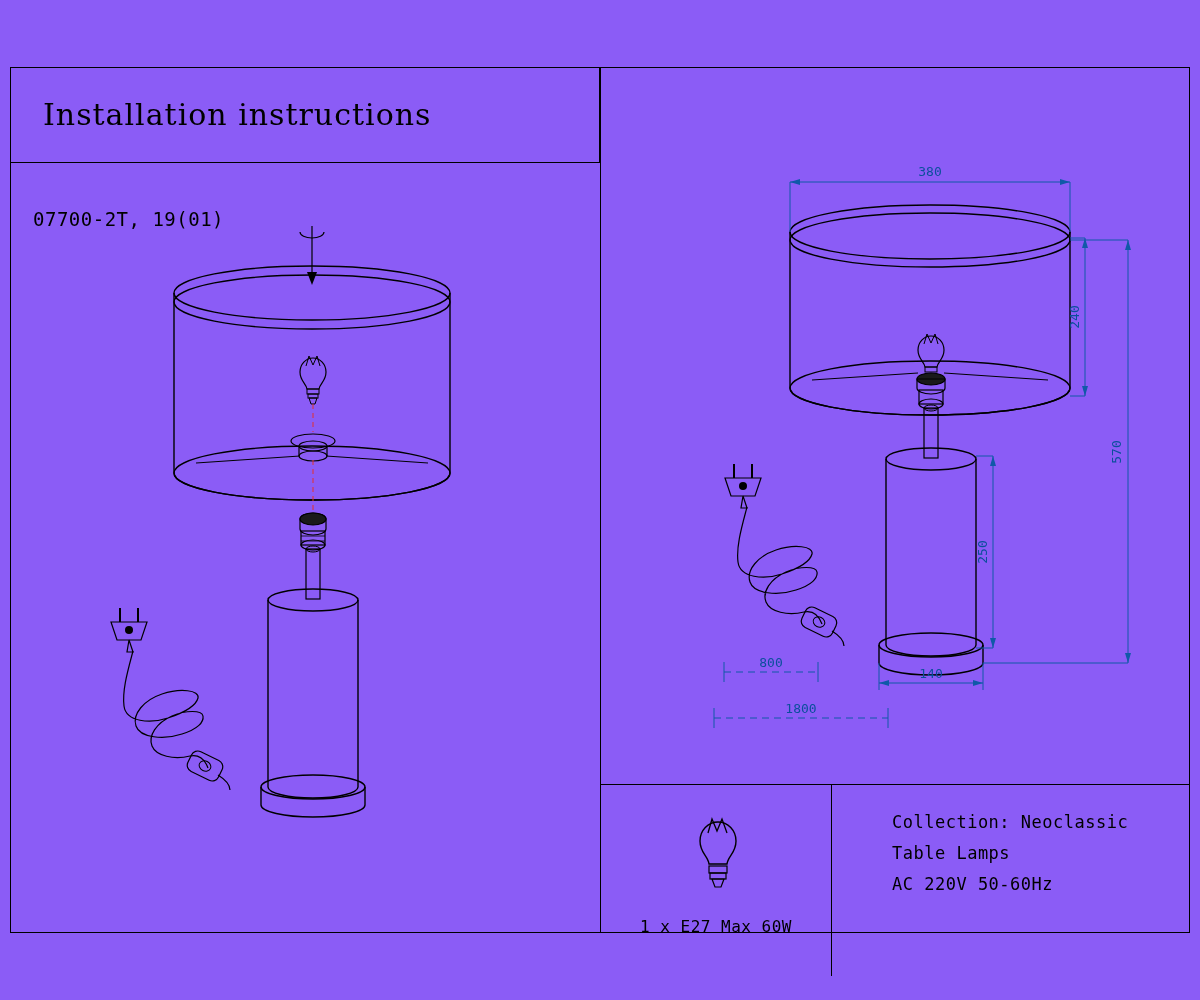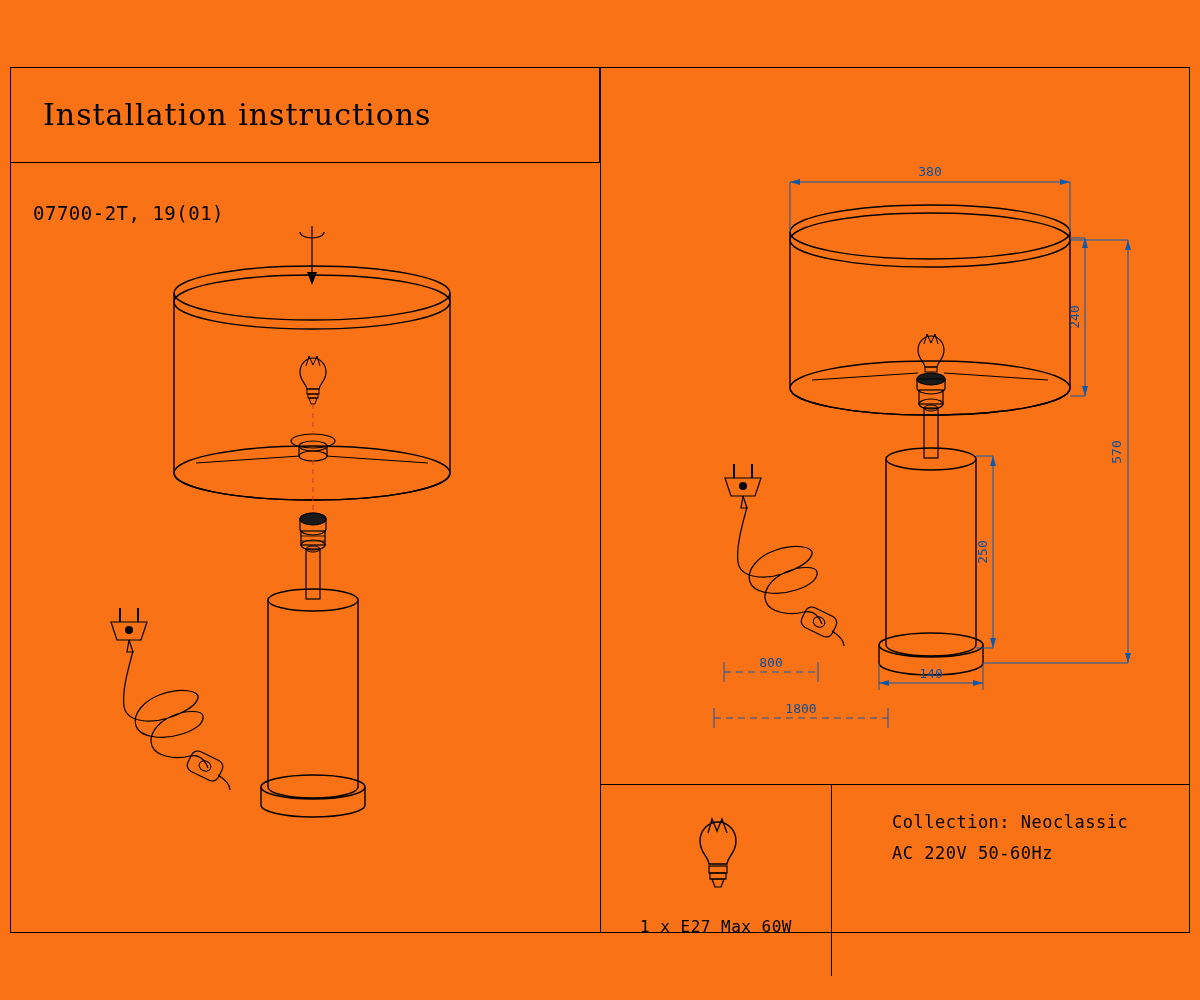--- a/index.html
+++ b/index.html
@@ -4,21 +4,21 @@
 <style>
   html, body {
     margin: 0;
     padding: 0;
     background: #ffffff;
   }
   #page {
     position: relative;
     width: 1200px;
     height: 1000px;
-    background: #f97316;
+    background: #8b5cf6;
     font-family: "DejaVu Sans Mono", monospace;
     overflow: hidden;
   }
   
   .frame {
     position: absolute;
     left: 10px;
     top: 67px;
     width: 1180px;
     height: 866px;
@@ -42,21 +42,21 @@
     font-family: "DejaVu Serif", serif;
     font-size: 30px;
     letter-spacing: 1px;
     padding-left: 33px;
     color: #000;
     white-space: nowrap;
   }
   .model-code {
     position: absolute;
     left: 33px;
-    top: 202px;
+    top: 208px;
     font-size: 19px;
     letter-spacing: 0.5px;
     color: #000;
     white-space: nowrap;
   }
   
   .v-divider {
     position: absolute;
     left: 600px;
     top: 67px;
@@ -346,16 +346,17 @@
       <path class="blk" d="M27 36 l4 -14 l5 12 l5 -12 l5 14" stroke-width="1.3"></path>
       <rect class="blk" x="28" y="69" width="18" height="7" stroke-width="1.2"></rect>
       <rect class="blk" x="29" y="76" width="16" height="6" stroke-width="1.2"></rect>
       <path class="blk" d="M31 82 l12 0 l-3 8 l-6 0 z" stroke-width="1.2"></path>
     </svg>
     <div class="bulb-caption">1 x E27 Max 60W</div>
   </div>
 
   <div class="spec-box">
     <div class="spec-line">Collection: Neoclassic</div>
+    <div class="spec-line">Table Lamps</div>
     <div class="spec-line">AC 220V   50-60Hz</div>
   </div>
 
 </div>
 
 </body></html>

